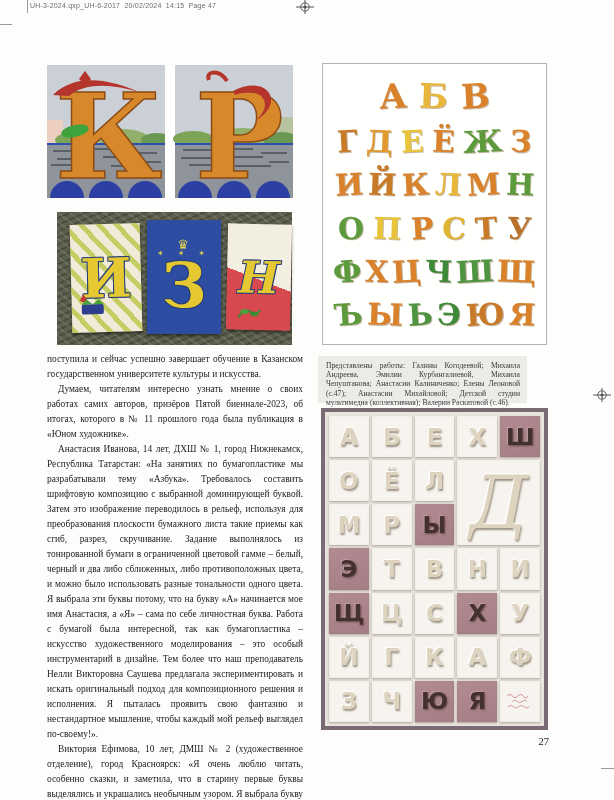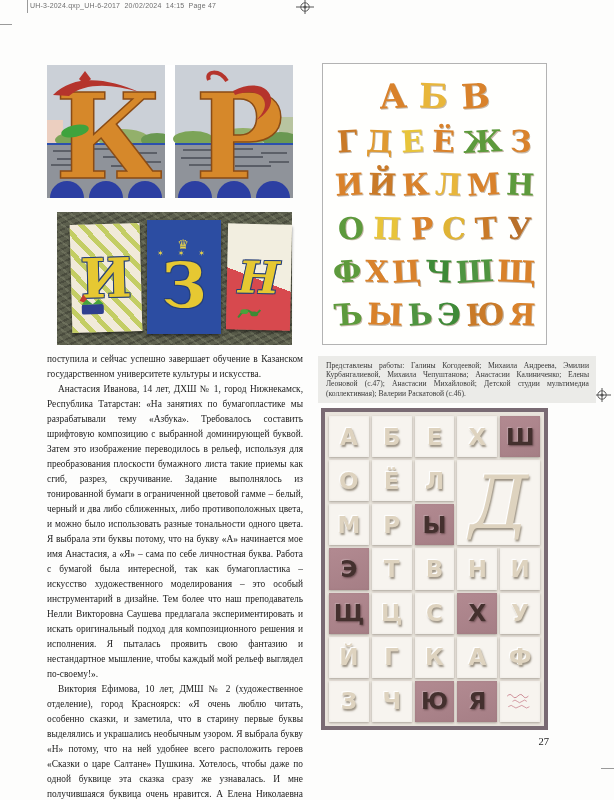--- a/index.html
+++ b/index.html
@@ -54,21 +54,21 @@
             justify-content:space-evenly;padding:4px 6px;}
   .alpha-row{display:flex;justify-content:space-evenly;align-items:center;}
   .alpha-row.first{padding:0 38px;}
   .alpha-letter{font-family:"DejaVu Serif",serif;font-weight:bold;font-size:30px;
                 text-shadow:1px 1px 0 rgba(92,52,10,.35);}
   .alpha-row.first .alpha-letter{font-size:34px;}
   .alpha-letter:nth-child(odd){transform:rotate(-3deg);}
   .alpha-letter:nth-child(even){transform:rotate(2deg);}
 
   
-  .caption{position:absolute;left:318px;top:356px;width:278px;height:47px;box-sizing:border-box;
+  .caption{position:absolute;left:318px;top:356px;width:209px;height:47px;box-sizing:border-box;
            background:#ebebe8;color:#3a3a3a;font-size:7.6px;line-height:9.2px;
            padding:5px 7px 4px 8px;text-align:justify;}
 
   
   .paperframe{position:absolute;left:321px;top:408px;width:227px;height:322px;box-sizing:border-box;
               border:4px solid #796a73;background:#e9e4dc;padding:4px;
               display:grid;grid-template-columns:repeat(5,1fr);grid-template-rows:repeat(7,1fr);gap:3px;}
   .tile{background:#f7f4ef;box-shadow:0 1px 2px rgba(70,60,50,.38), inset 0 0 3px rgba(0,0,0,.05);
         display:flex;align-items:center;justify-content:center;
         font-family:"DejaVu Sans",sans-serif;font-weight:bold;font-size:23px;
@@ -274,18 +274,19 @@
           <path d="M6,10 q6,-6 10,0 t10,0 t10,0 t10,0" fill="none" stroke="#c06a7a" stroke-width="1.4"></path>
           <path d="M16,20 q5,-5 9,0 t9,0 t9,0" fill="none" stroke="#c06a7a" stroke-width="1.2"></path>
           <path d="M8,30 q6,-5 10,0 t10,0 t10,0 t10,0" fill="none" stroke="#c06a7a" stroke-width="1.2"></path>
         </svg>
       </div>
     </div>
 
   <div class="article">
 
   <p class="">поступила и сейчас успешно завершает обучение в Казанском государственном университете культуры и искусства.</p>
+      <p class="ind">Думаем, читателям интересно узнать мнение о своих работах самих авторов, призёров Пятой биеннале-2023, об итогах, которого в № 11 прошлого года была публикация в «Юном художнике».</p>
       <p class="ind">Анастасия Иванова, 14 лет, ДХШ № 1, город Нижнекамск, Республика Татарстан: «На занятиях по бумагопластике мы разрабатывали тему «Азбука». Требовалось составить шрифтовую композицию с выбранной доминирующей буквой. Затем это изображение переводилось в рельеф, используя для преобразования плоскости бумажного листа такие приемы как сгиб, разрез, скручивание. Задание выполнялось из тонированной бумаги в ограниченной цветовой гамме – белый, черный и два либо сближенных, либо противоположных цвета, и можно было использовать разные тональности одного цвета. Я выбрала эти буквы потому, что на букву «А» начинается мое имя Анастасия, а «Я» – сама по себе личностная буква. Работа с бумагой была интересной, так как бумагопластика – искусство художественного моделирования – это особый инструментарий в дизайне. Тем более что наш преподаватель Нелли Викторовна Саушева предлагала экспериментировать и искать оригинальный подход для композиционного решения и исполнения. Я пыталась проявить свою фантазию и нестандартное мышление, чтобы каждый мой рельеф выглядел по-своему!».</p>
       <p class="ind">Виктория Ефимова, 10 лет, ДМШ № 2 (художественное отделение), город Красноярск: «Я очень люблю читать, особенно сказки, и заметила, что в старину первые буквы выделялись и украшались необычным узором. Я выбрала букву «Н» потому, что на ней удобнее всего расположить героев «Сказки о царе Салтане» Пушкина. Хотелось, чтобы даже по одной буквице эта сказка сразу же узнавалась. И мне получившаяся буквица очень нравится. А Елена Николаевна Михайлова, мой преподаватель, очень помогла в этой работе».</p>
     </div>
 
   <div class="pageno">27</div>
 </div>
 
 </body></html>

